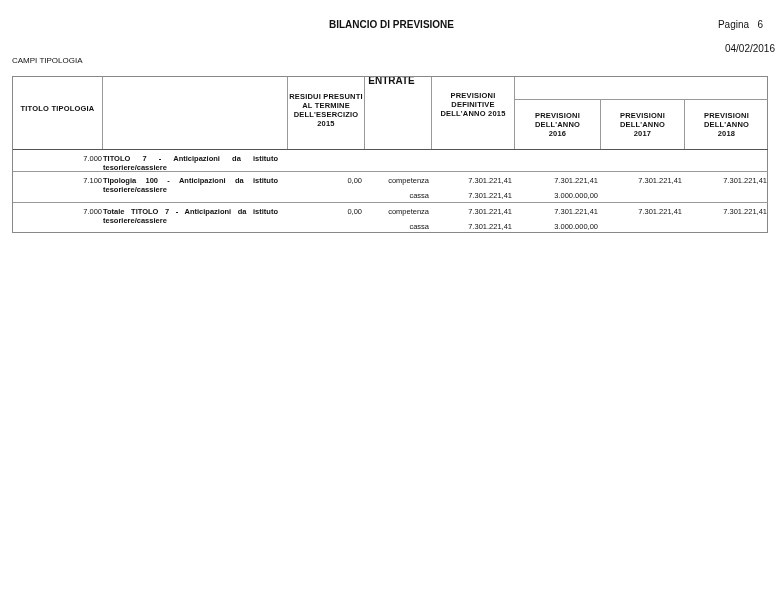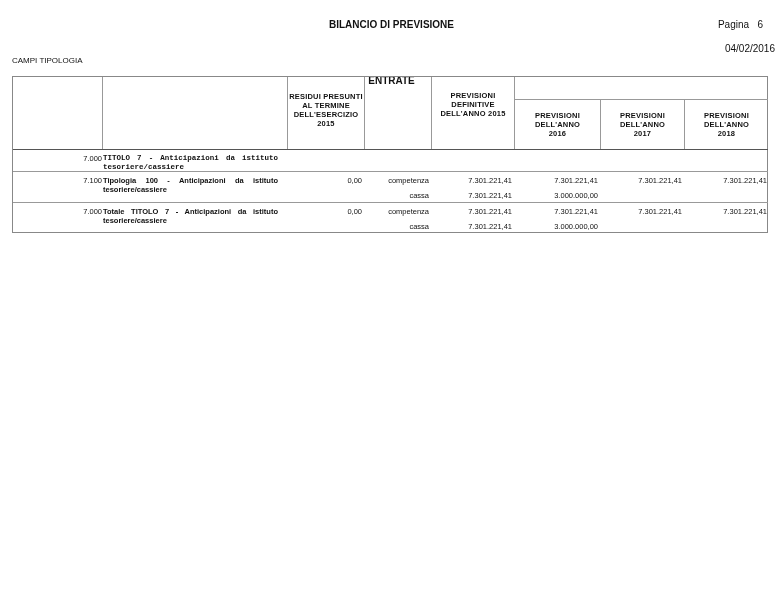--- a/index.html
+++ b/index.html
@@ -41,20 +41,21 @@
   <div class="vline" style="left:351px; top:0; height:72px;"></div>
   <div class="vline" style="left:418px; top:0; height:72px;"></div>
   <div class="vline" style="left:501px; top:0; height:72px;"></div>
   <div class="vline" style="left:587px; top:23px; height:49px;"></div>
   <div class="vline" style="left:671px; top:23px; height:49px;"></div>
   <div class="hline" style="left:501px; top:22px; width:254px;"></div>
   <div class="hline dark" style="left:0; top:72px; width:755px;"></div>
   <div class="hline" style="left:0; top:94px; width:755px;"></div>
   <div class="hline" style="left:0; top:125px; width:755px;"></div>
 
+  <div class="th" style="left:0; top:0; width:89px; height:62px;">TITOLO TIPOLOGIA</div>
   <div class="th" style="left:275px; top:0; width:76px; height:66px; flex-direction:column;">
     <span>RESIDUI PRESUNTI</span>
     <span>AL TERMINE</span>
     <span>DELL'ESERCIZIO</span>
     <span>2015</span>
   </div>
   <div class="th" style="left:419px; top:0; width:82px; height:54px; flex-direction:column;">
     <span>PREVISIONI</span>
     <span>DEFINITIVE</span>
     <span>DELL'ANNO 2015</span>
@@ -70,21 +71,21 @@
     <span>2017</span>
   </div>
   <div class="th" style="left:672px; top:23px; width:83px; height:49px; flex-direction:column;">
     <span>PREVISIONI</span>
     <span>DELL'ANNO</span>
     <span>2018</span>
   </div>
 
   <div>
     <div class="cell code" style="left:0; top:77px; width:89px;">7.000</div>
-    <div class="cell den" style="left:90px; top:77px; width:175px;font-family:Liberation Mono, monospace;">TITOLO 7 - Anticipazioni da istituto tesoriere/cassiere</div>
+    <div class="cell den" style="left:90px; top:77px; width:175px;">TITOLO 7 - Anticipazioni da istituto tesoriere/cassiere</div>
   </div>
 
   <div>
     <div class="cell code" style="left:0; top:99px; width:89px;">7.100</div>
     <div class="cell den" style="left:90px; top:99px; width:175px;">Tipologia 100 - Anticipazioni da istituto tesoriere/cassiere</div>
     <div class="cell num" style="left:275px; top:99px; width:74px;">0,00</div>
     <div class="cell lbl" style="left:352px; top:99px; width:64px;">competenza</div>
     <div class="cell lbl" style="left:352px; top:114px; width:64px;">cassa</div>
     <div class="cell num" style="left:419px; top:99px; width:80px;">7.301.221,41</div>
     <div class="cell num" style="left:502px; top:99px; width:83px;">7.301.221,41</div>

